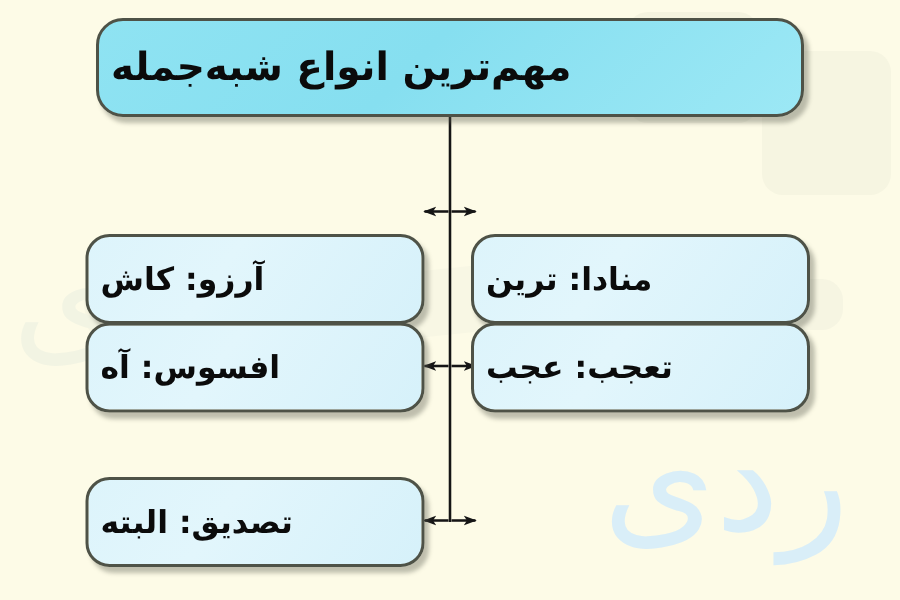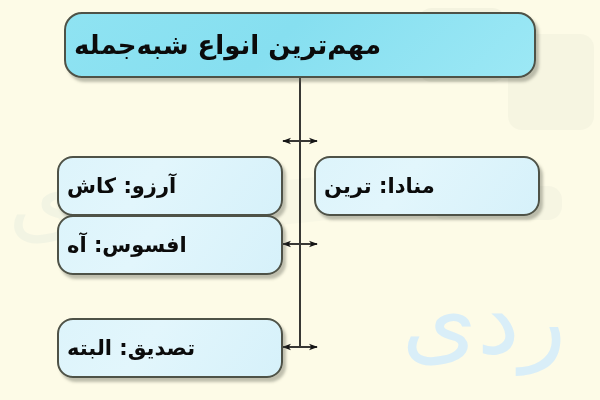--- a/index.html
+++ b/index.html
@@ -162,18 +162,21 @@
   <div class="node node-leaf col-left row-1">
     <span class="node-label">آرزو: کاش</span>
   </div>
   <div class="node node-leaf col-right row-1">
     <span class="node-label">منادا: ترین</span>
   </div>
 
   <div class="node node-leaf col-left row-2">
     <span class="node-label">افسوس: آه</span>
   </div>
+  <div class="node node-leaf col-right row-2">
+    <span class="node-label">تعجب: عجب</span>
+  </div>
 
   <div class="node node-leaf col-left row-3">
     <span class="node-label">تصدیق: البته</span>
   </div>
 
 </div>
 
 </body></html>

